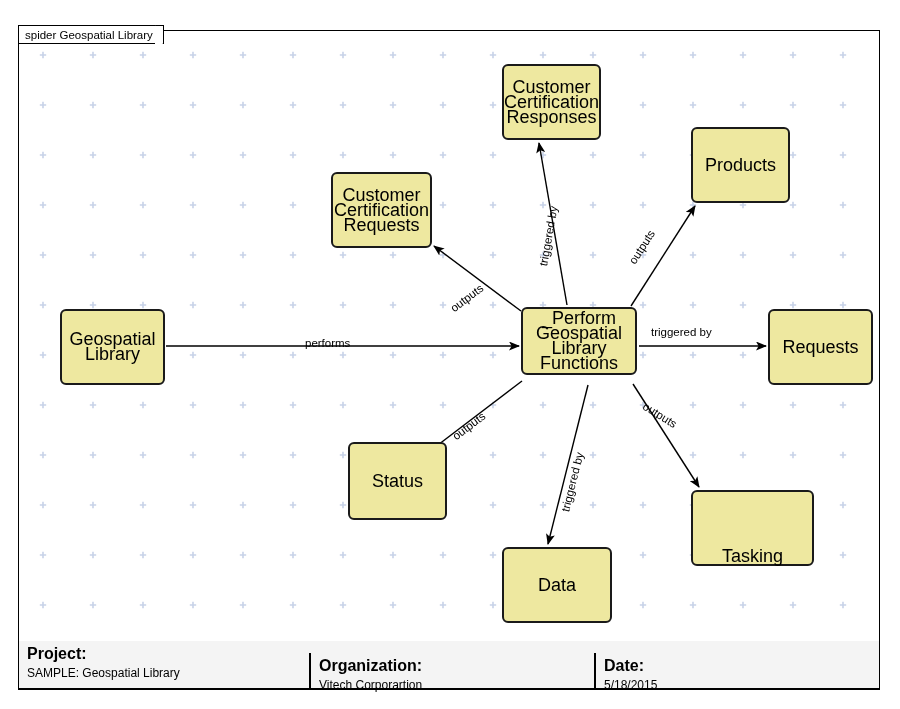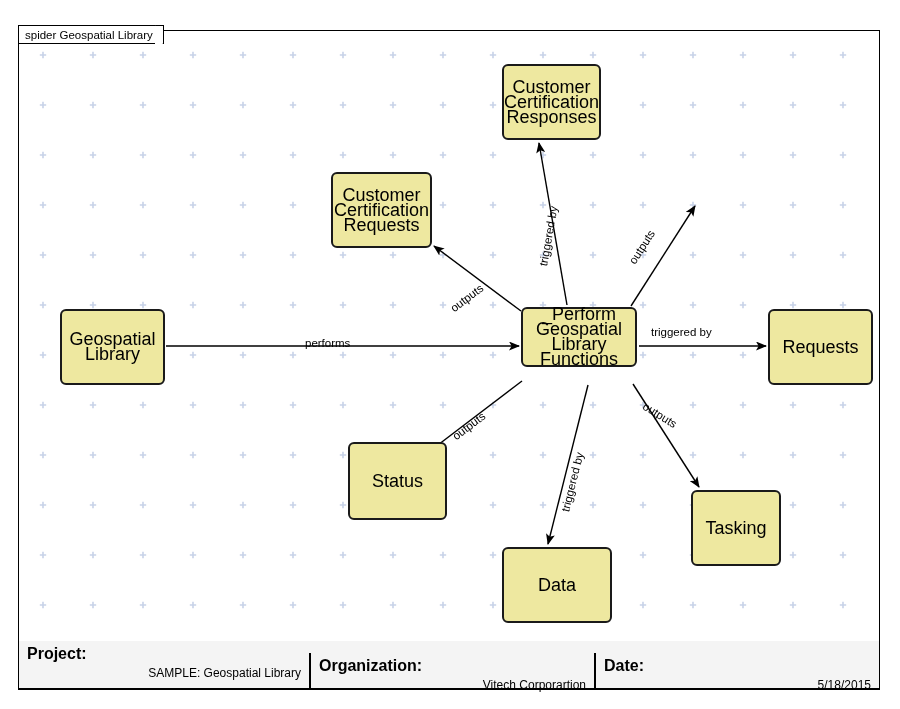--- a/index.html
+++ b/index.html
@@ -110,21 +110,21 @@
   .footer-key{
     font-size:16px;
     font-weight:bold;
     color:#000;
     display:block;
   }
   .footer-val{
     font-size:12px;
     color:#000;
     display:block;
-    text-align:right;
+    text-align:left;
     margin-top:3px;
   }
   #footer-cell-project{ width:290px; }
   #footer-cell-organization{ width:285px; }
   #footer-cell-date{ flex:1; }
 </style>
 </head>
 <body>
 
 <div id="title-tab">spider Geospatial Library</div>
@@ -384,46 +384,49 @@
       <line x1="615" y1="354" x2="681" y2="457"></line>
     </g>
   </svg>
 
   <div class="node" style="left:484px;top:34px;width:99px;height:76px;">
     <span class="node-label">Customer
 Certification
 Responses</span>
   </div>
 
+  <div class="node" style="left:673px;top:97px;width:99px;height:76px;">
+    <span class="node-label">Products</span>
+  </div>
 
   <div class="node" style="left:313px;top:142px;width:101px;height:76px;">
     <span class="node-label">Customer
 Certification
 Requests</span>
   </div>
 
   <div class="node" style="left:42px;top:279px;width:105px;height:76px;">
     <span class="node-label">Geospatial Library</span>
   </div>
 
-  <div class="node" style="left:503px;top:277px;width:116px;height:60px;">
+  <div class="node" style="left:503px;top:277px;width:116px;height:68px;">
     <span class="node-label">_Perform
 Geospatial Library
 Functions</span>
   </div>
 
   <div class="node" style="left:750px;top:279px;width:105px;height:76px;">
     <span class="node-label">Requests</span>
   </div>
 
   <div class="node" style="left:314px;top:412px;width:99px;height:78px;margin-left:16px;">
     <span class="node-label">Status</span>
   </div>
 
-  <div class="node" style="left:673px;top:460px;width:90px;height:76px;">
+  <div class="node" style="left:673px;top:460px;width:123px;height:76px;align-items:flex-end;">
     <span class="node-label">Tasking</span>
   </div>
 
   <div class="node" style="left:484px;top:517px;width:110px;height:76px;">
     <span class="node-label">Data</span>
   </div>
 
   <div class="edge-label" style="left:287px;top:307px;">performs</div>
 
   <div class="edge-label" style="left:633px;top:296px;">triggered by</div>

